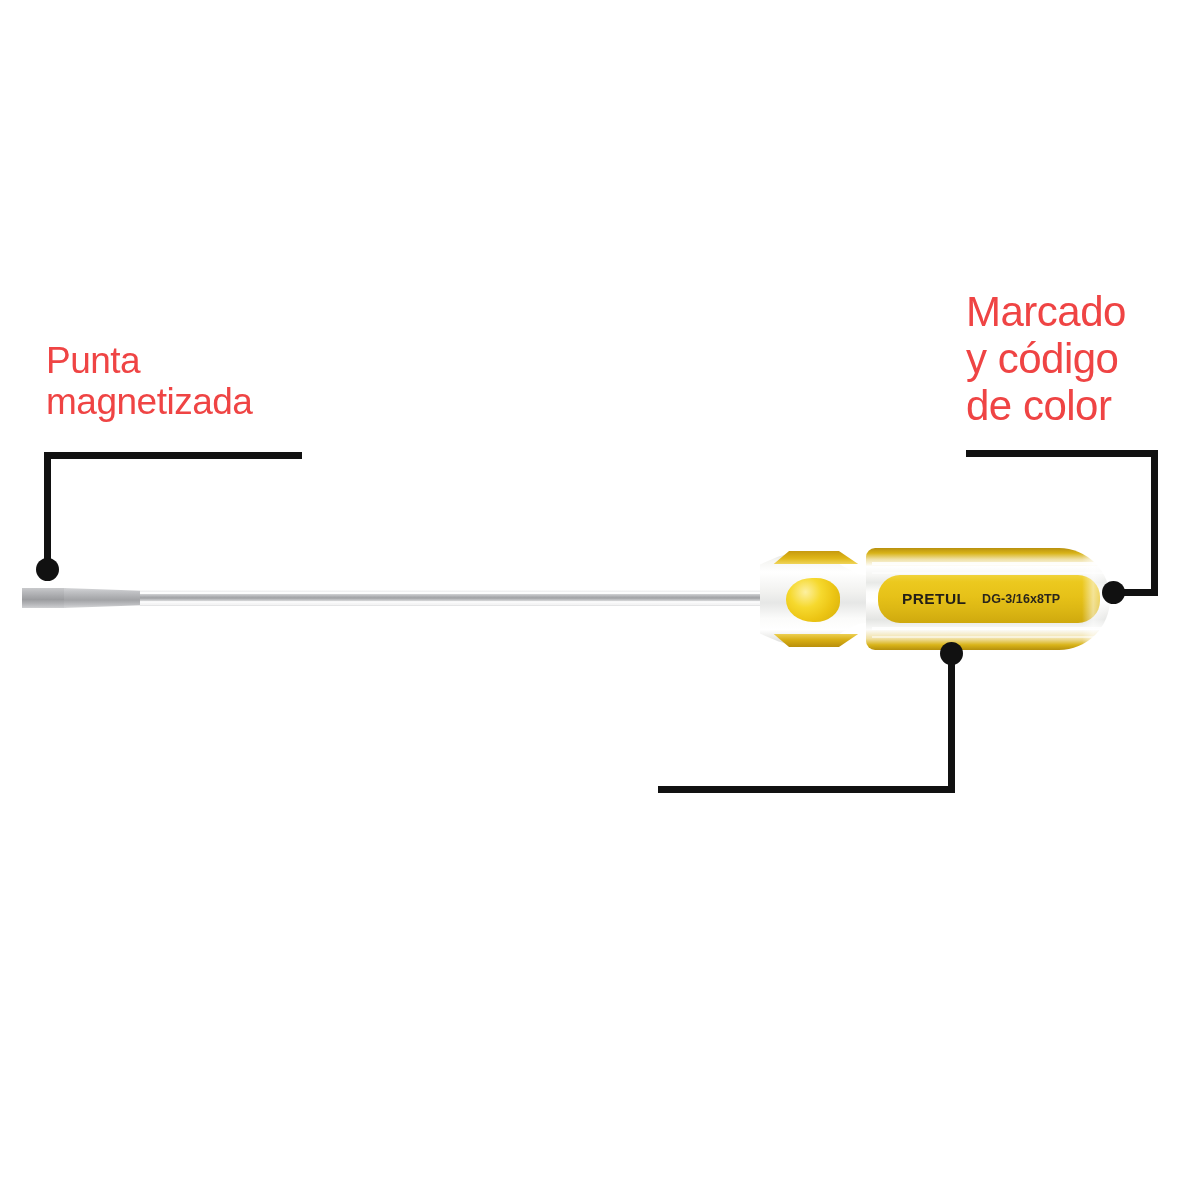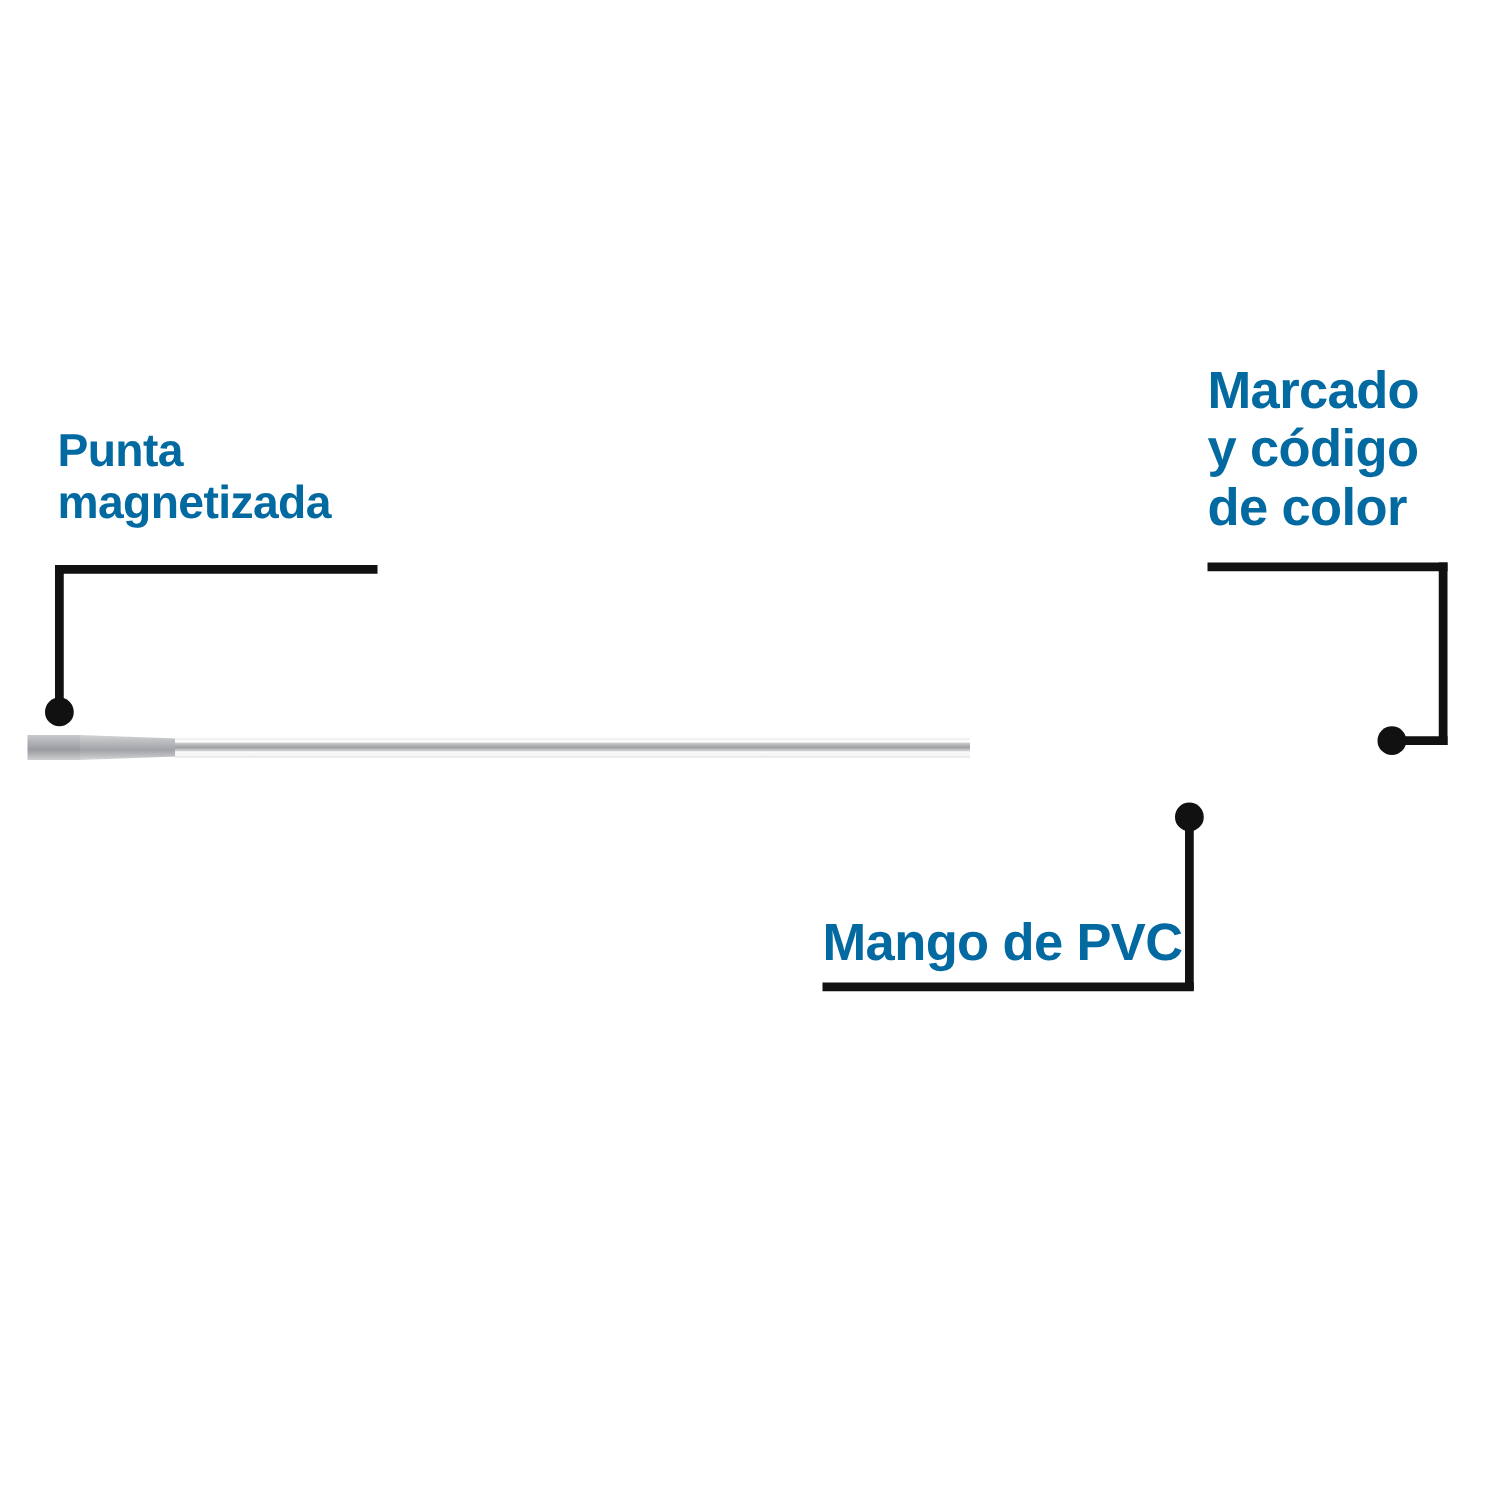--- a/index.html
+++ b/index.html
@@ -14,23 +14,23 @@
     position: relative;
     width: 1200px;
     height: 1200px;
     background: #ffffff;
     overflow: hidden;
   }
 
   
   .callout-text {
     position: absolute;
-    color: #0369a1;
+    color: #ef4444;
     font-family: "Liberation Sans", sans-serif;
-    font-weight: 700;
+    font-weight: 400;
     line-height: 1.12;
     letter-spacing: -0.5px;
     white-space: pre-line;
   }
   #label-tip {
     left: 46px;
     top: 340px;
     font-size: 37px;
   }
   #label-marking {
@@ -249,34 +249,52 @@
 
   <div id="tool">
 
     <div id="blade-tip"></div>
     <div id="blade-taper"></div>
 
     <div id="shaft"></div>
     <div id="shaft-hl-a"></div>
     <div id="shaft-hl-b"></div>
 
+    <div id="handle">
+      <div id="neck"></div>
+      <div id="neck-cap-top"></div>
+      <div id="neck-cap-bot"></div>
+      <div id="neck-oval"></div>
+
+      <div id="barrel"></div>
+      <div class="flute" id="flute-1"></div>
+      <div class="flute" id="flute-2"></div>
+      <div class="flute" id="flute-3"></div>
+      <div class="flute" id="flute-4"></div>
+
+      <div id="label-band">
+        <span id="brand">PRETUL</span>
+        <span id="model-code">DG-3/16x8TP</span>
+      </div>
+
+      <div id="end-cap"></div>
+    </div>
   </div>
 
   <div class="callout-text" id="label-tip">Punta
 magnetizada</div>
   <div class="rule" id="tip-underline"></div>
   <div class="rule" id="tip-vline"></div>
   <div class="dot" id="tip-dot"></div>
 
   <div class="callout-text" id="label-marking">Marcado
 y código
 de color</div>
   <div class="rule" id="mark-underline"></div>
   <div class="rule" id="mark-vline"></div>
   <div class="rule" id="mark-hline"></div>
   <div class="dot" id="mark-dot"></div>
 
-  <div class="callout-text" id="label-handle">Mango de PVC</div>
   <div class="dot" id="hand-dot"></div>
   <div class="rule" id="hand-vline"></div>
   <div class="rule" id="hand-underline"></div>
 
 </div>
 
 </body></html>

